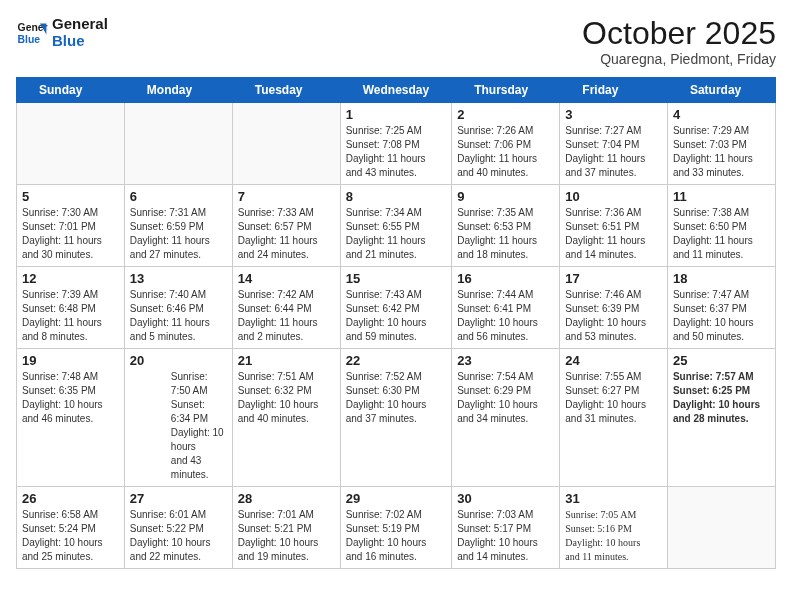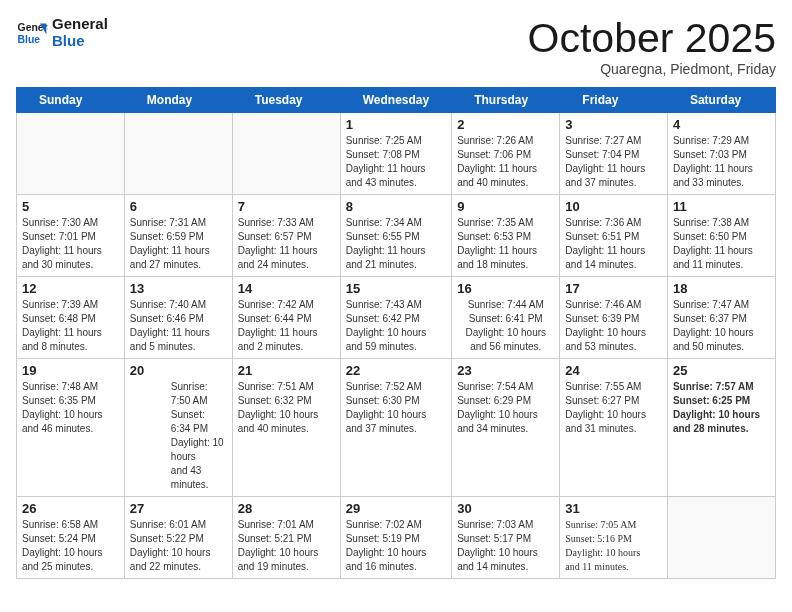--- a/index.html
+++ b/index.html
@@ -20,21 +20,21 @@
       display: flex;
       align-items: center;
       gap: 4px;
     }
     .logo-icon {
       width: 32px;
       height: 32px;
     }
     .title-block { text-align: right; }
     .month-title {
-      font-size: 41px;
+      font-size: 32px;
       font-weight: 300;
       color: #1a1a1a;
       line-height: 1.1;
     }
     .subtitle {
       font-size: 14px;
       color: #444;
     }
     .calendar {
       width: 100%;
@@ -215,21 +215,21 @@
         </td>
         <td>
           <div class="day-num">15</div>
           <div class="day-info" style="white-space: pre-line;">Sunrise: 7:43 AM
 Sunset: 6:42 PM
 Daylight: 10 hours
 and 59 minutes.</div>
         </td>
         <td>
           <div class="day-num">16</div>
-          <div class="day-info" style="white-space: pre-line; text-align: center;">Sunrise: 7:44 AM
+          <div class="day-info" style="white-space: pre-line;">Sunrise: 7:44 AM
 Sunset: 6:41 PM
 Daylight: 10 hours
 and 56 minutes.</div>
         </td>
         <td>
           <div class="day-num">17</div>
           <div class="day-info" style="white-space: pre-line;">Sunrise: 7:46 AM
 Sunset: 6:39 PM
 Daylight: 10 hours
 and 53 minutes.</div>

